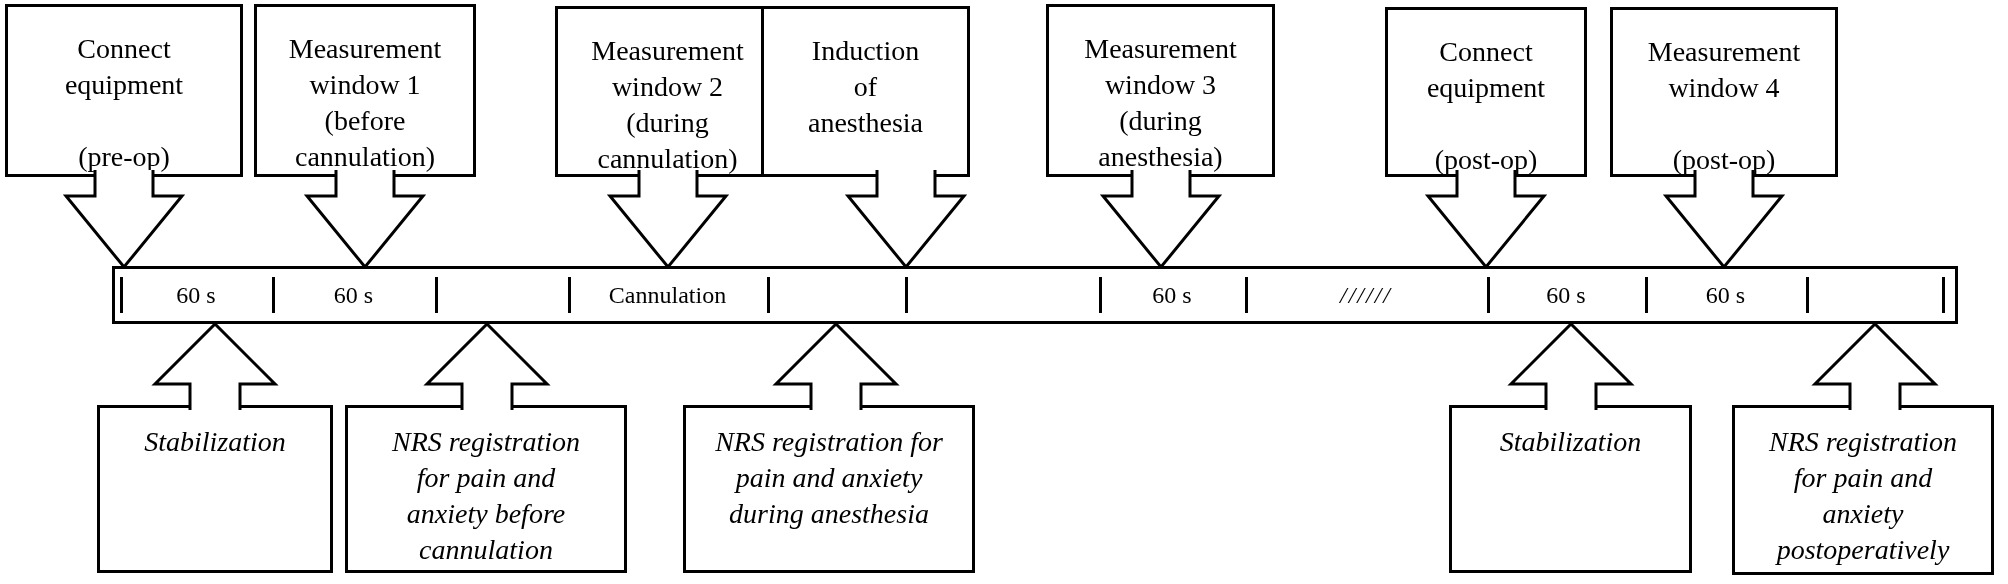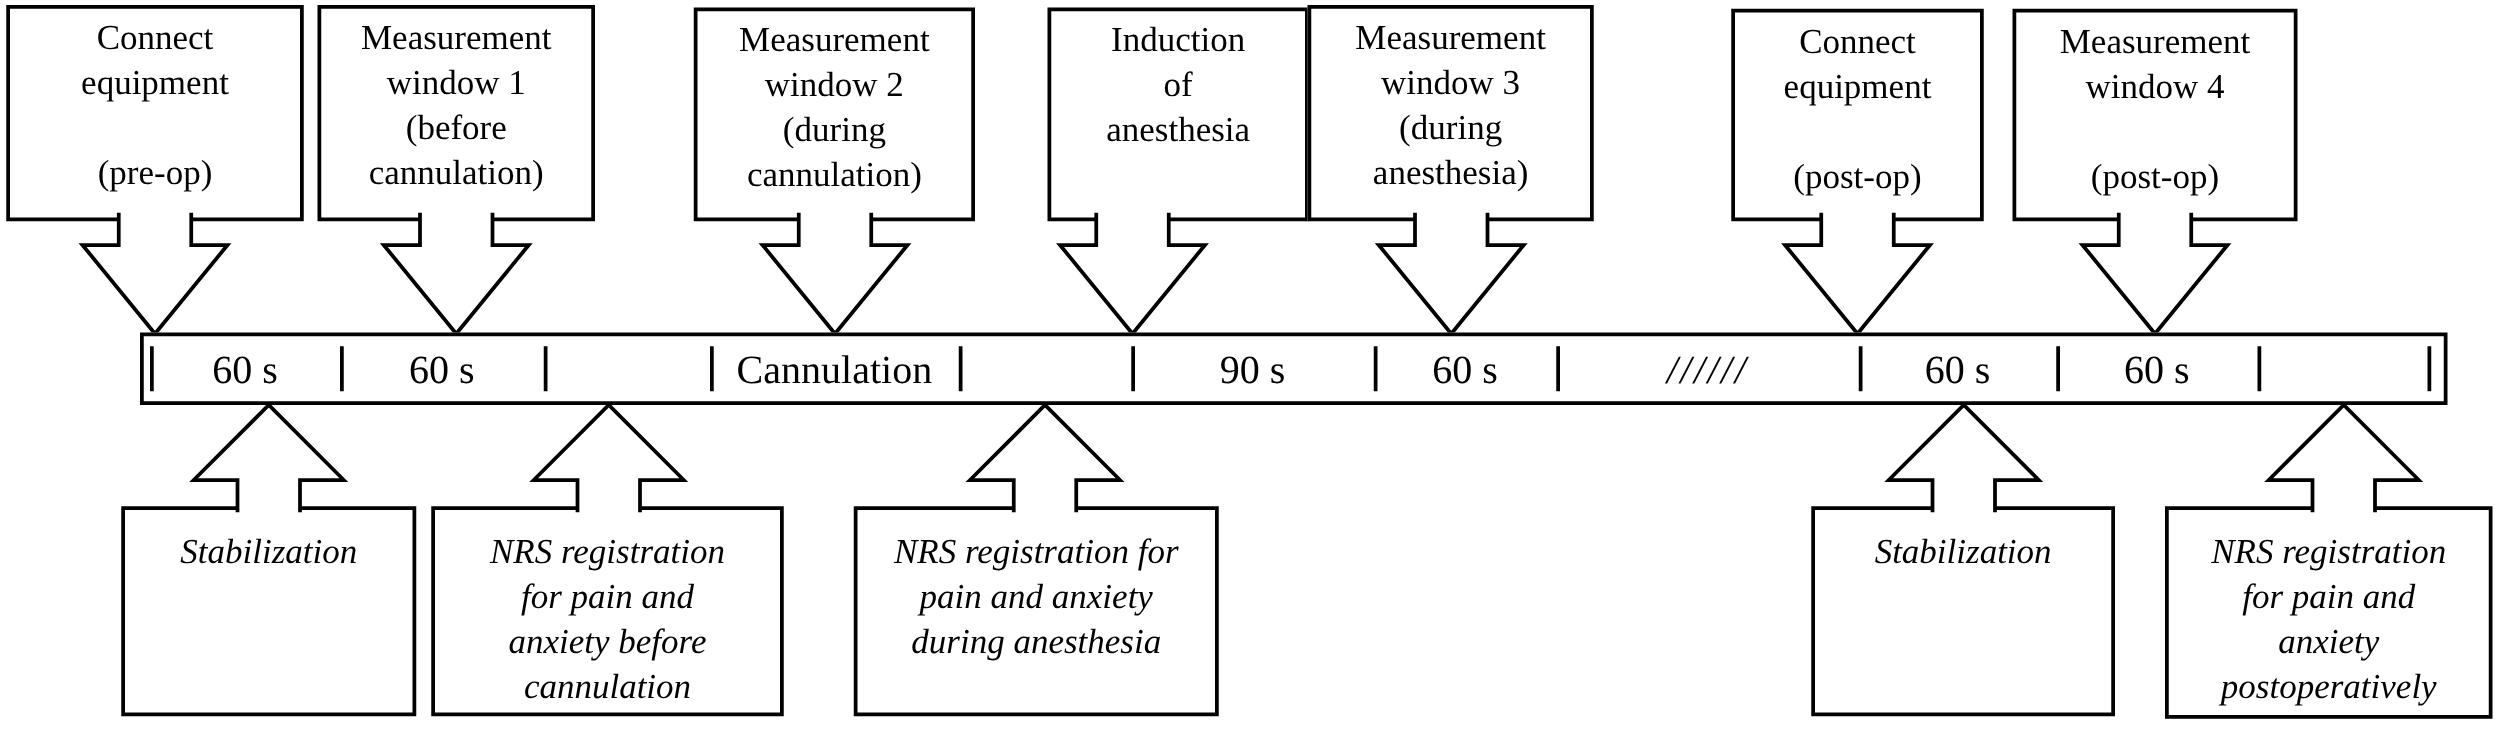--- a/index.html
+++ b/index.html
@@ -20,21 +20,21 @@
     position: absolute;
     box-sizing: border-box;
     border: 3px solid #000000;
     background: #ffffff;
     text-align: center;
     font-size: 28px;
     line-height: 36px;
     white-space: pre-line;
     z-index: 1;
   }
-  .pbox.top { padding-top: 6px; }
+  .pbox.top { padding-top: 24px; }
   .pbox.bottom { padding-top: 16px; font-style: italic; }
   .arrow {
     position: absolute;
     z-index: 2;
   }
   #timeline-bar {
     position: absolute;
     box-sizing: border-box;
     left: 112px;
     top: 266px;
@@ -51,21 +51,21 @@
     height: 36px;
     background: #000000;
   }
   .segment {
     position: absolute;
     top: 0;
     height: 52px;
     display: flex;
     align-items: center;
     justify-content: center;
-    font-size: 32px;
+    font-size: 24px;
     white-space: pre;
   }
   .segment.hatch { font-style: italic; letter-spacing: 2px; }
 </style>
 </head>
 <body>
 
 <div id="canvas">
 
   <div class="pbox top" style="left:5px;    top:4px; width:238px; height:173px;">Connect
@@ -73,21 +73,21 @@
 
 (pre-op)</div>
   <div class="pbox top" style="left:254px;  top:4px; width:222px; height:173px;">Measurement
 window 1
 (before
 cannulation)</div>
   <div class="pbox top" style="left:555px;  top:6px; width:225px; height:171px;">Measurement
 window 2
 (during
 cannulation)</div>
-  <div class="pbox top" style="left:838px;  top:6px; width:209px; height:171px;">Induction
+  <div class="pbox top" style="left:761px;  top:6px; width:209px; height:171px;">Induction
 of
 anesthesia</div>
   <div class="pbox top" style="left:1046px; top:4px; width:229px; height:173px;">Measurement
 window 3
 (during
 anesthesia)</div>
   <div class="pbox top" style="left:1385px; top:7px; width:202px; height:170px;">Connect
 equipment
 
 (post-op)</div>
@@ -159,21 +159,20 @@
       <div class="tick" style="left: 1130px;"></div>
       <div class="tick" style="left: 1372px;"></div>
       <div class="tick" style="left: 1530px;"></div>
       <div class="tick" style="left: 1691px;"></div>
       <div class="tick" style="left: 1827px;"></div>
       <div class="segment" style="left: 5px; width: 152px;">60 s</div>
       <div class="segment" style="left: 157px; width: 163px;">60 s</div>
       <div class="segment" style="left: 320px; width: 133px;"></div>
       <div class="segment" style="left: 453px; width: 199px;">Cannulation</div>
       <div class="segment" style="left: 652px; width: 138px;"></div>
-      <div class="segment" style="left: 790px; width: 194px;">90 s</div>
       <div class="segment" style="left: 984px; width: 146px;">60 s</div>
       <div class="segment hatch" style="left: 1130px; width: 242px;">//////</div>
       <div class="segment" style="left: 1372px; width: 158px;">60 s</div>
       <div class="segment" style="left: 1530px; width: 161px;">60 s</div>
       <div class="segment" style="left: 1691px; width: 136px;"></div>
     </div>
 
 </div>
 
 </body></html>

